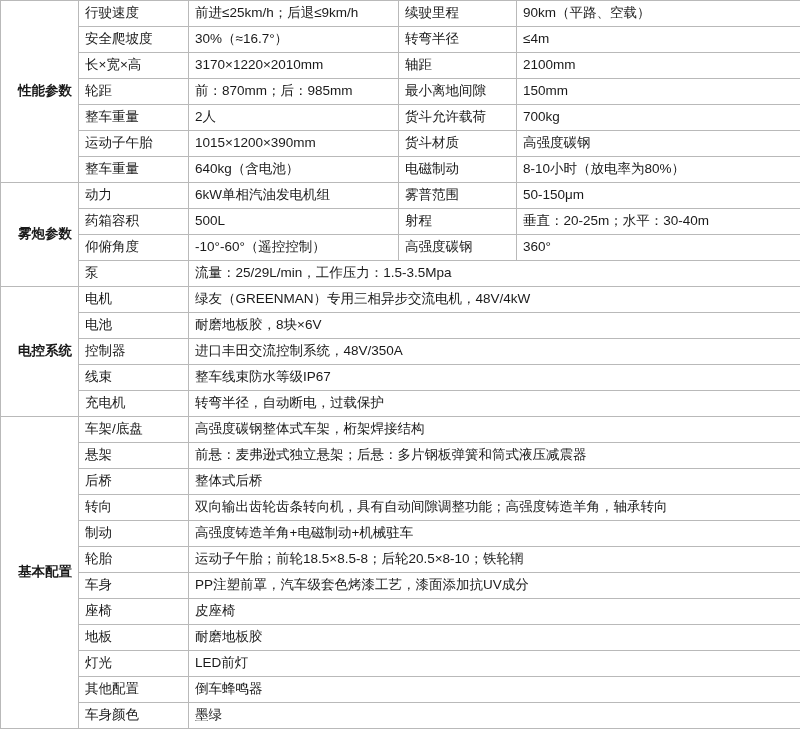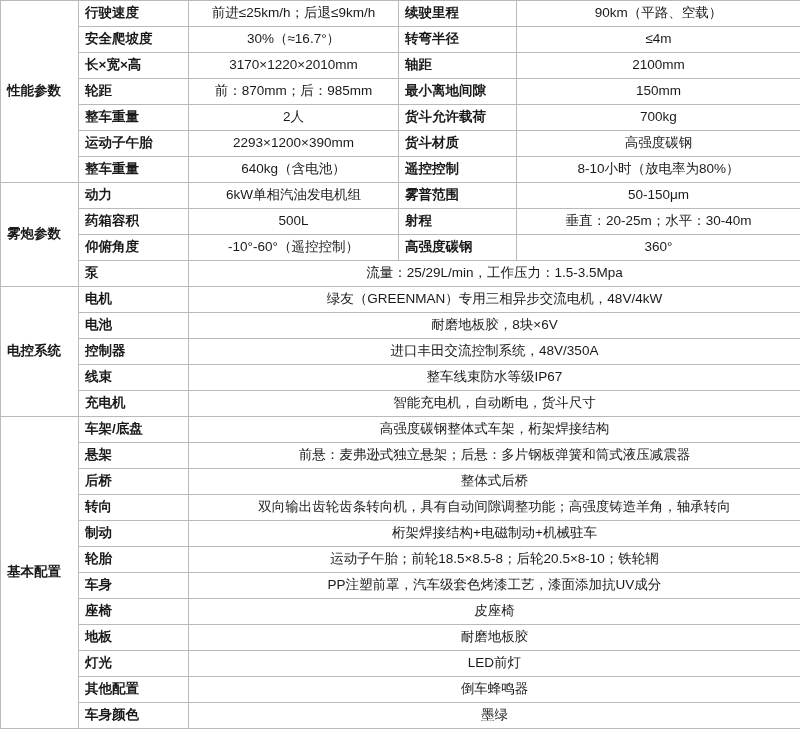--- a/index.html
+++ b/index.html
@@ -26,35 +26,34 @@
     line-height: 1.35;
     vertical-align: middle;
     background: #ffffff;
     height: 26px;
     box-sizing: border-box;
     word-break: break-all;
   }
   
   td.section {
     font-weight: bold;
-    text-align: left;
+    text-align: right;
     font-size: 14.5px;
     width: 78px;
   }
   
   td.pname {
-    font-weight: bold;
+    font-weight: normal;
     font-size: 14px;
     width: 110px;
     padding-left: 8px;
   }
   td.pval {
     font-size: 13.5px;
     padding-left: 8px;
-    text-align: center;
   }
   
   col.c-section { width: 78px; }
   col.c-name1   { width: 110px; }
   col.c-val1    { width: 210px; }
   col.c-name2   { width: 118px; }
   col.c-val2    { width: 284px; }
 </style>
 </head>
 <body>
@@ -95,28 +94,28 @@
       <td class="pval">150mm</td>
     </tr>
     <tr>
       <td class="pname">整车重量</td>
       <td class="pval">2人</td>
       <td class="pname">货斗允许载荷</td>
       <td class="pval">700kg</td>
     </tr>
     <tr>
       <td class="pname">运动子午胎</td>
-      <td class="pval">2293×1200×390mm</td>
+      <td class="pval">1015×1200×390mm</td>
       <td class="pname">货斗材质</td>
       <td class="pval">高强度碳钢</td>
     </tr>
     <tr>
       <td class="pname">整车重量</td>
       <td class="pval">640kg（含电池）</td>
-      <td class="pname">遥控控制</td>
+      <td class="pname">电磁制动</td>
       <td class="pval">8-10小时（放电率为80%）</td>
     </tr>
 
     <tr>
       <td class="section" rowspan="4">雾炮参数</td>
       <td class="pname">动力</td>
       <td class="pval">6kW单相汽油发电机组</td>
       <td class="pname">雾普范围</td>
       <td class="pval">50-150μm</td>
     </tr>
@@ -149,21 +148,21 @@
     <tr>
       <td class="pname">控制器</td>
       <td class="pval" colspan="3">进口丰田交流控制系统，48V/350A</td>
     </tr>
     <tr>
       <td class="pname">线束</td>
       <td class="pval" colspan="3">整车线束防水等级IP67</td>
     </tr>
     <tr>
       <td class="pname">充电机</td>
-      <td class="pval" colspan="3">智能充电机，自动断电，货斗尺寸</td>
+      <td class="pval" colspan="3">转弯半径，自动断电，过载保护</td>
     </tr>
 
     <tr>
       <td class="section" rowspan="12">基本配置</td>
       <td class="pname">车架/底盘</td>
       <td class="pval" colspan="3">高强度碳钢整体式车架，桁架焊接结构</td>
     </tr>
     <tr>
       <td class="pname">悬架</td>
       <td class="pval" colspan="3">前悬：麦弗逊式独立悬架；后悬：多片钢板弹簧和筒式液压减震器</td>
@@ -171,21 +170,21 @@
     <tr>
       <td class="pname">后桥</td>
       <td class="pval" colspan="3">整体式后桥</td>
     </tr>
     <tr>
       <td class="pname">转向</td>
       <td class="pval" colspan="3">双向输出齿轮齿条转向机，具有自动间隙调整功能；高强度铸造羊角，轴承转向</td>
     </tr>
     <tr>
       <td class="pname">制动</td>
-      <td class="pval" colspan="3">桁架焊接结构+电磁制动+机械驻车</td>
+      <td class="pval" colspan="3">高强度铸造羊角+电磁制动+机械驻车</td>
     </tr>
     <tr>
       <td class="pname">轮胎</td>
       <td class="pval" colspan="3">运动子午胎；前轮18.5×8.5-8；后轮20.5×8-10；铁轮辋</td>
     </tr>
     <tr>
       <td class="pname">车身</td>
       <td class="pval" colspan="3">PP注塑前罩，汽车级套色烤漆工艺，漆面添加抗UV成分</td>
     </tr>
     <tr>

